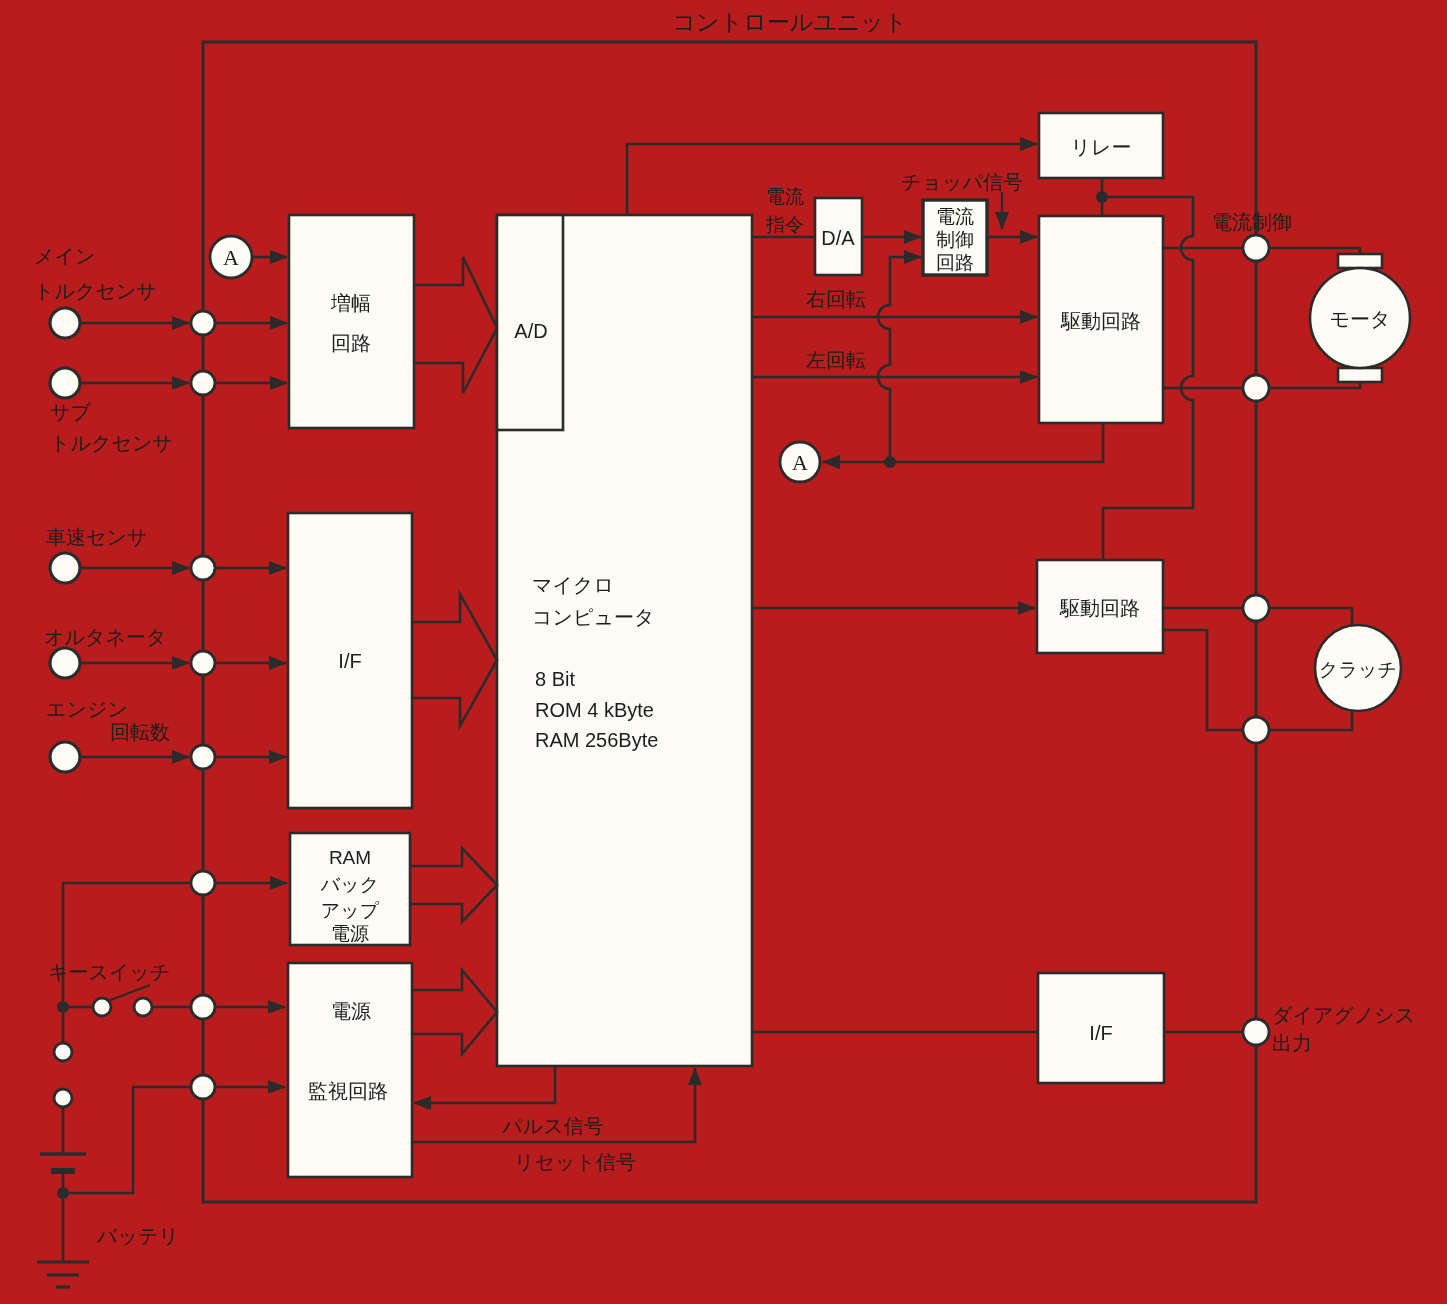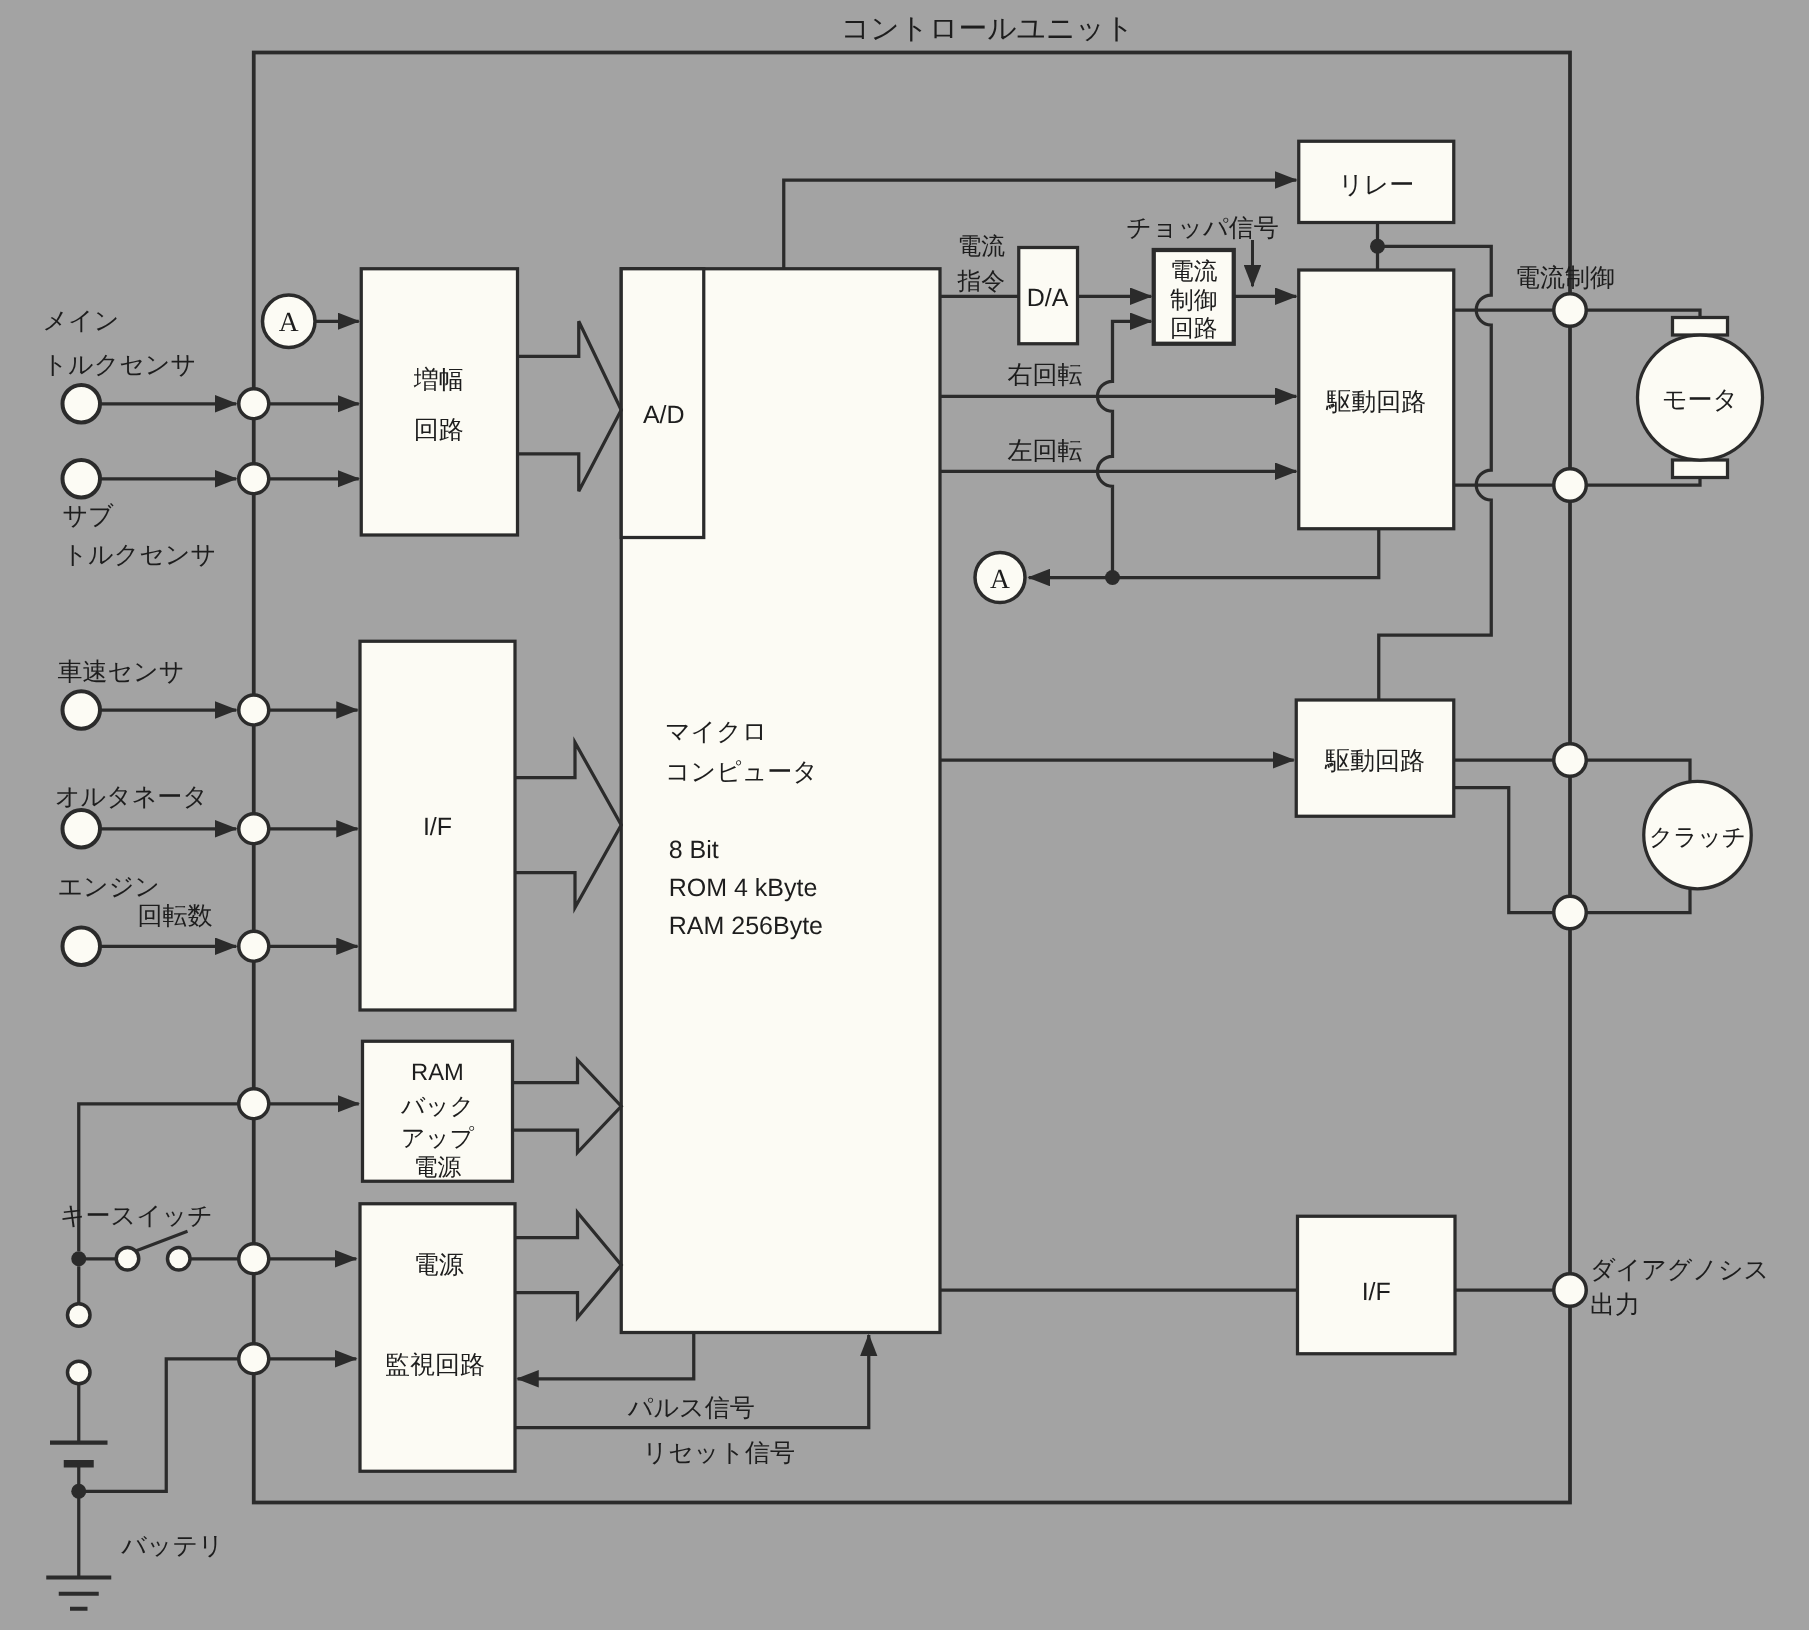--- a/index.html
+++ b/index.html
@@ -1,16 +1,16 @@
 <!DOCTYPE html>
 <html><head>
 <meta charset="utf-8">
 <style>
   html,body{margin:0;padding:0;background:#ffffff;}
-  .page{width:1447px;height:1304px;background:#a3a3a3;position:relative;font-family:"Liberation Sans","DejaVu Sans",sans-serif;}
+  .page{width:1447px;height:1304px;background:#b91c1c;position:relative;font-family:"Liberation Sans","DejaVu Sans",sans-serif;}
   svg{display:block;}
   svg text{fill:#1d1d1d;font-family:"Liberation Sans","DejaVu Sans",sans-serif;font-size:20px;}
   svg text.mid{text-anchor:middle;}
   svg text.sm{font-size:19px;}
   svg text.big{font-size:23px;}
   svg text.amark{font-size:22px;font-family:"Liberation Serif","DejaVu Serif",serif;}
   .wire{stroke:#2b2b2b;stroke-width:2.6;fill:none;}
   .wire-thin{stroke:#2b2b2b;stroke-width:2.4;fill:none;}
   .box{stroke:#2b2b2b;stroke-width:2.6;fill:#fcfbf4;}
   .box-thick{stroke:#2b2b2b;stroke-width:3.4;fill:#fcfbf4;}

